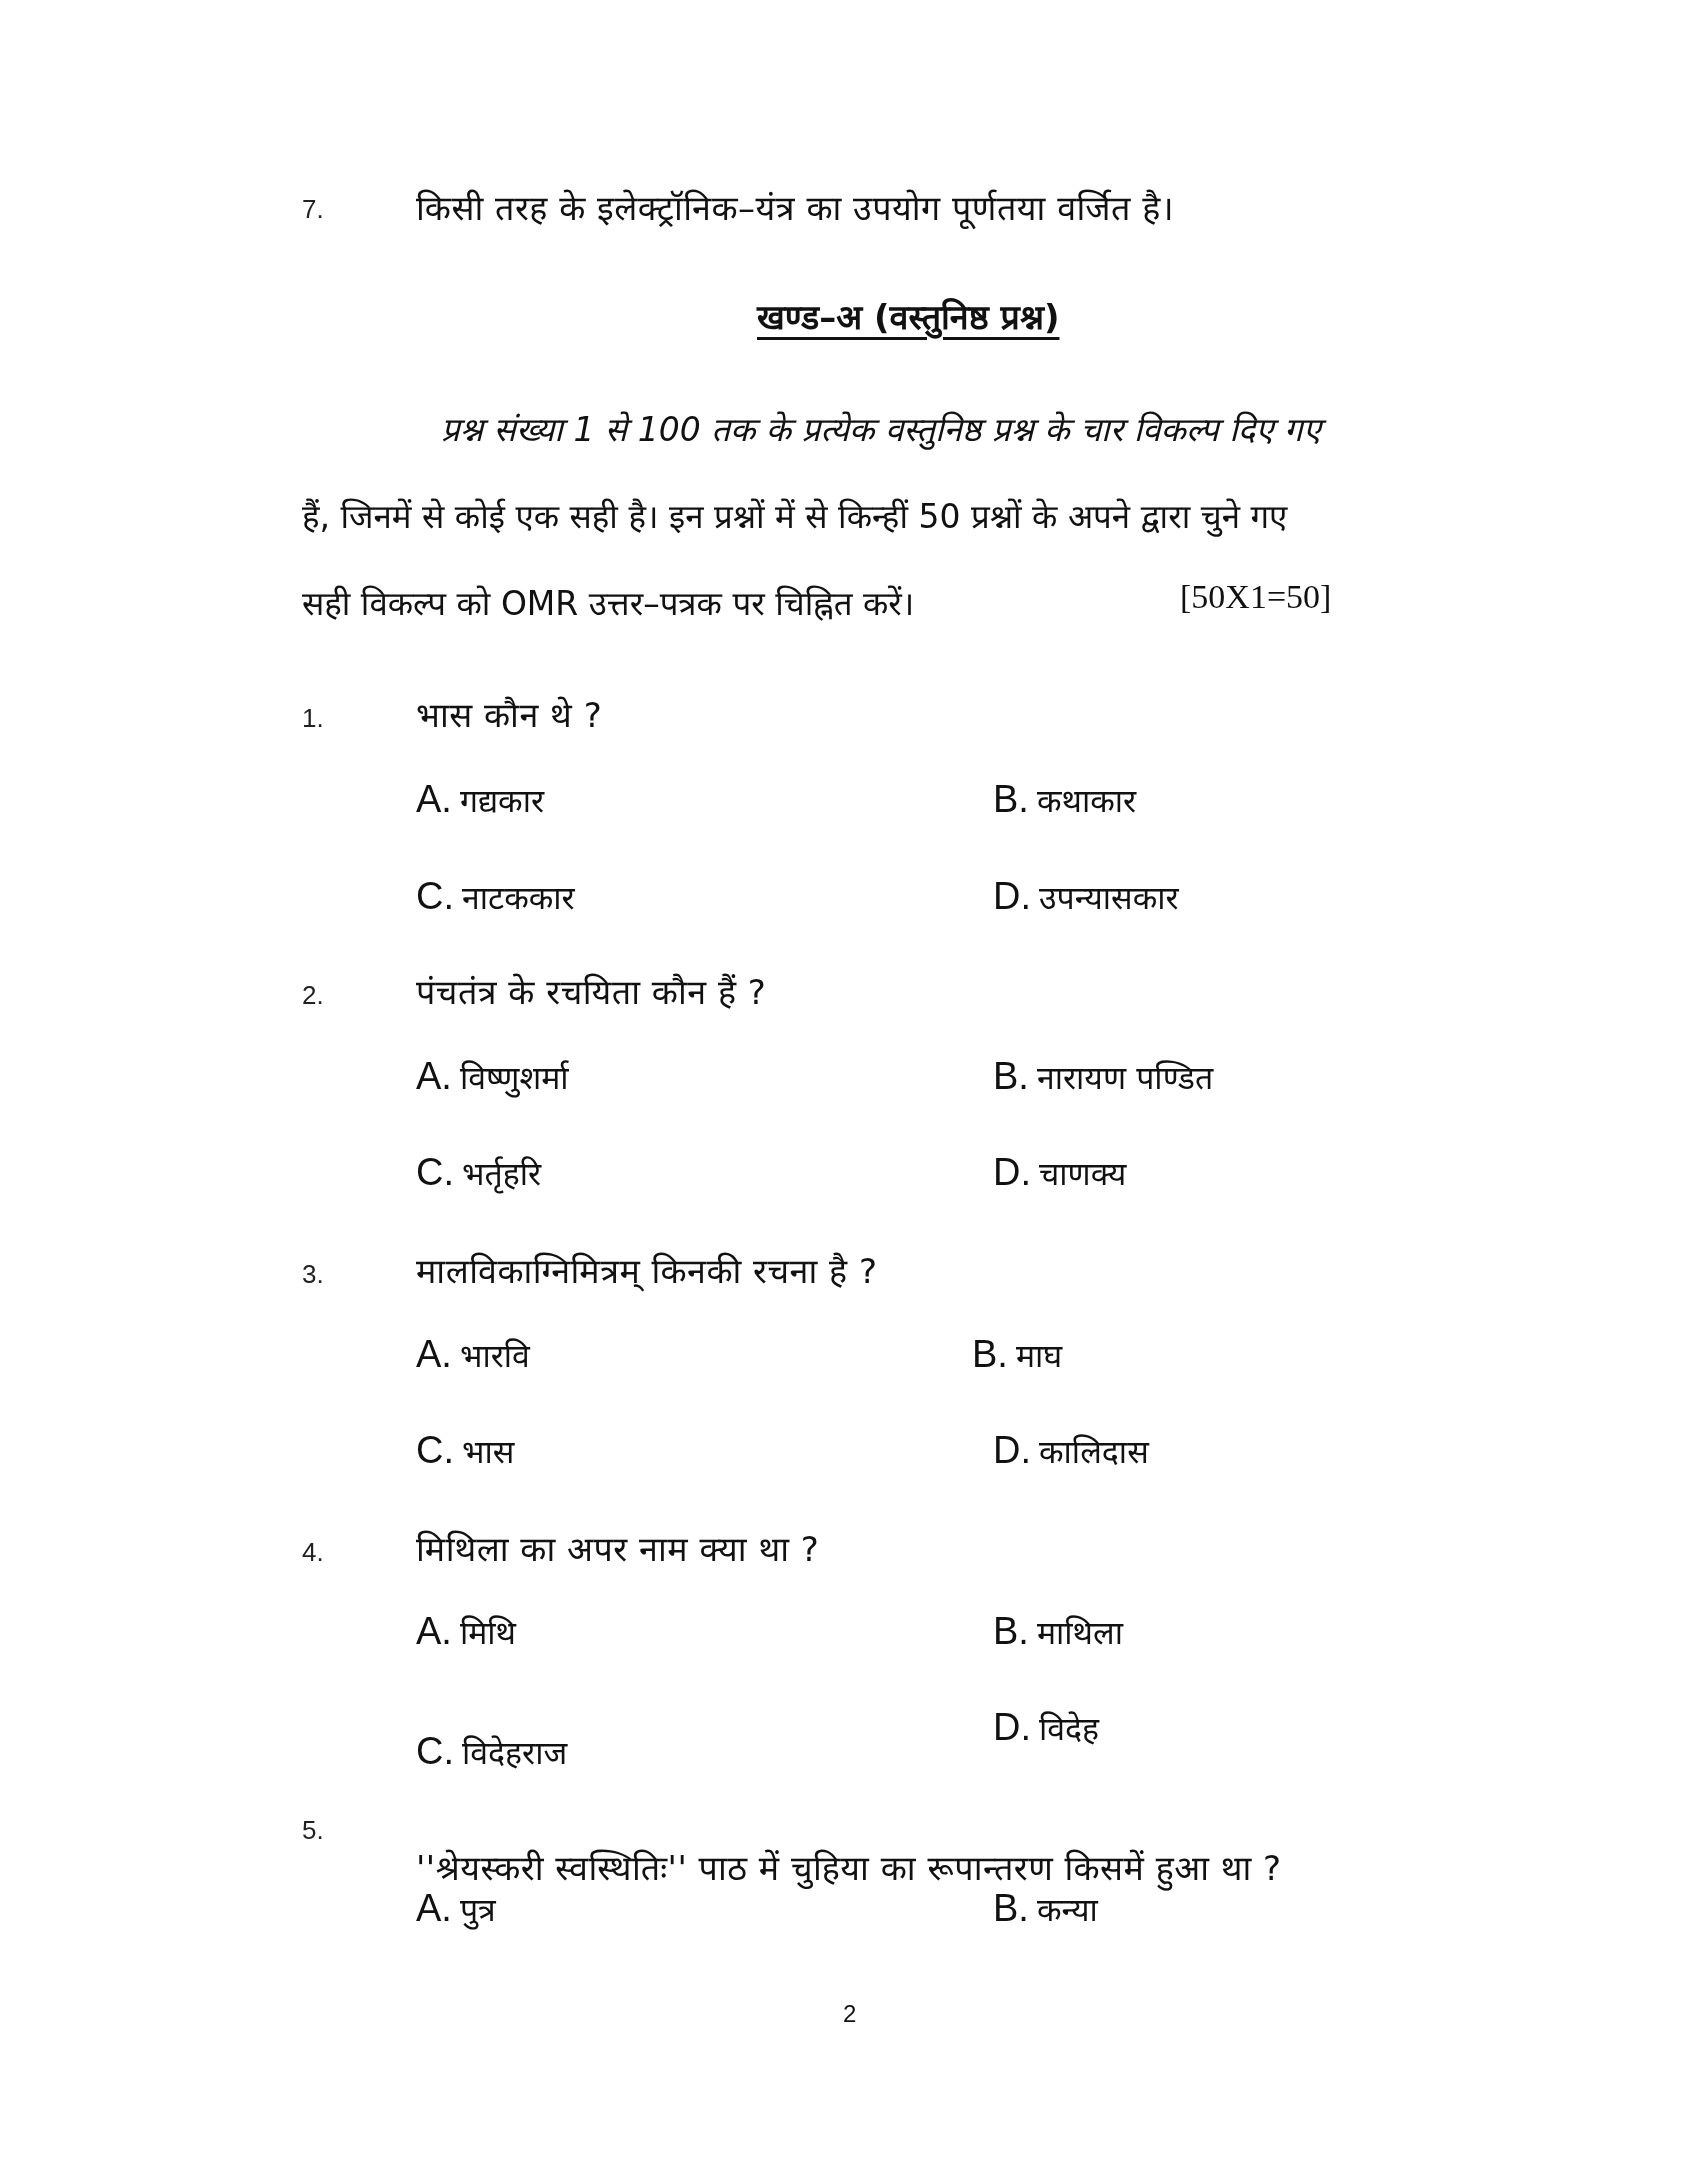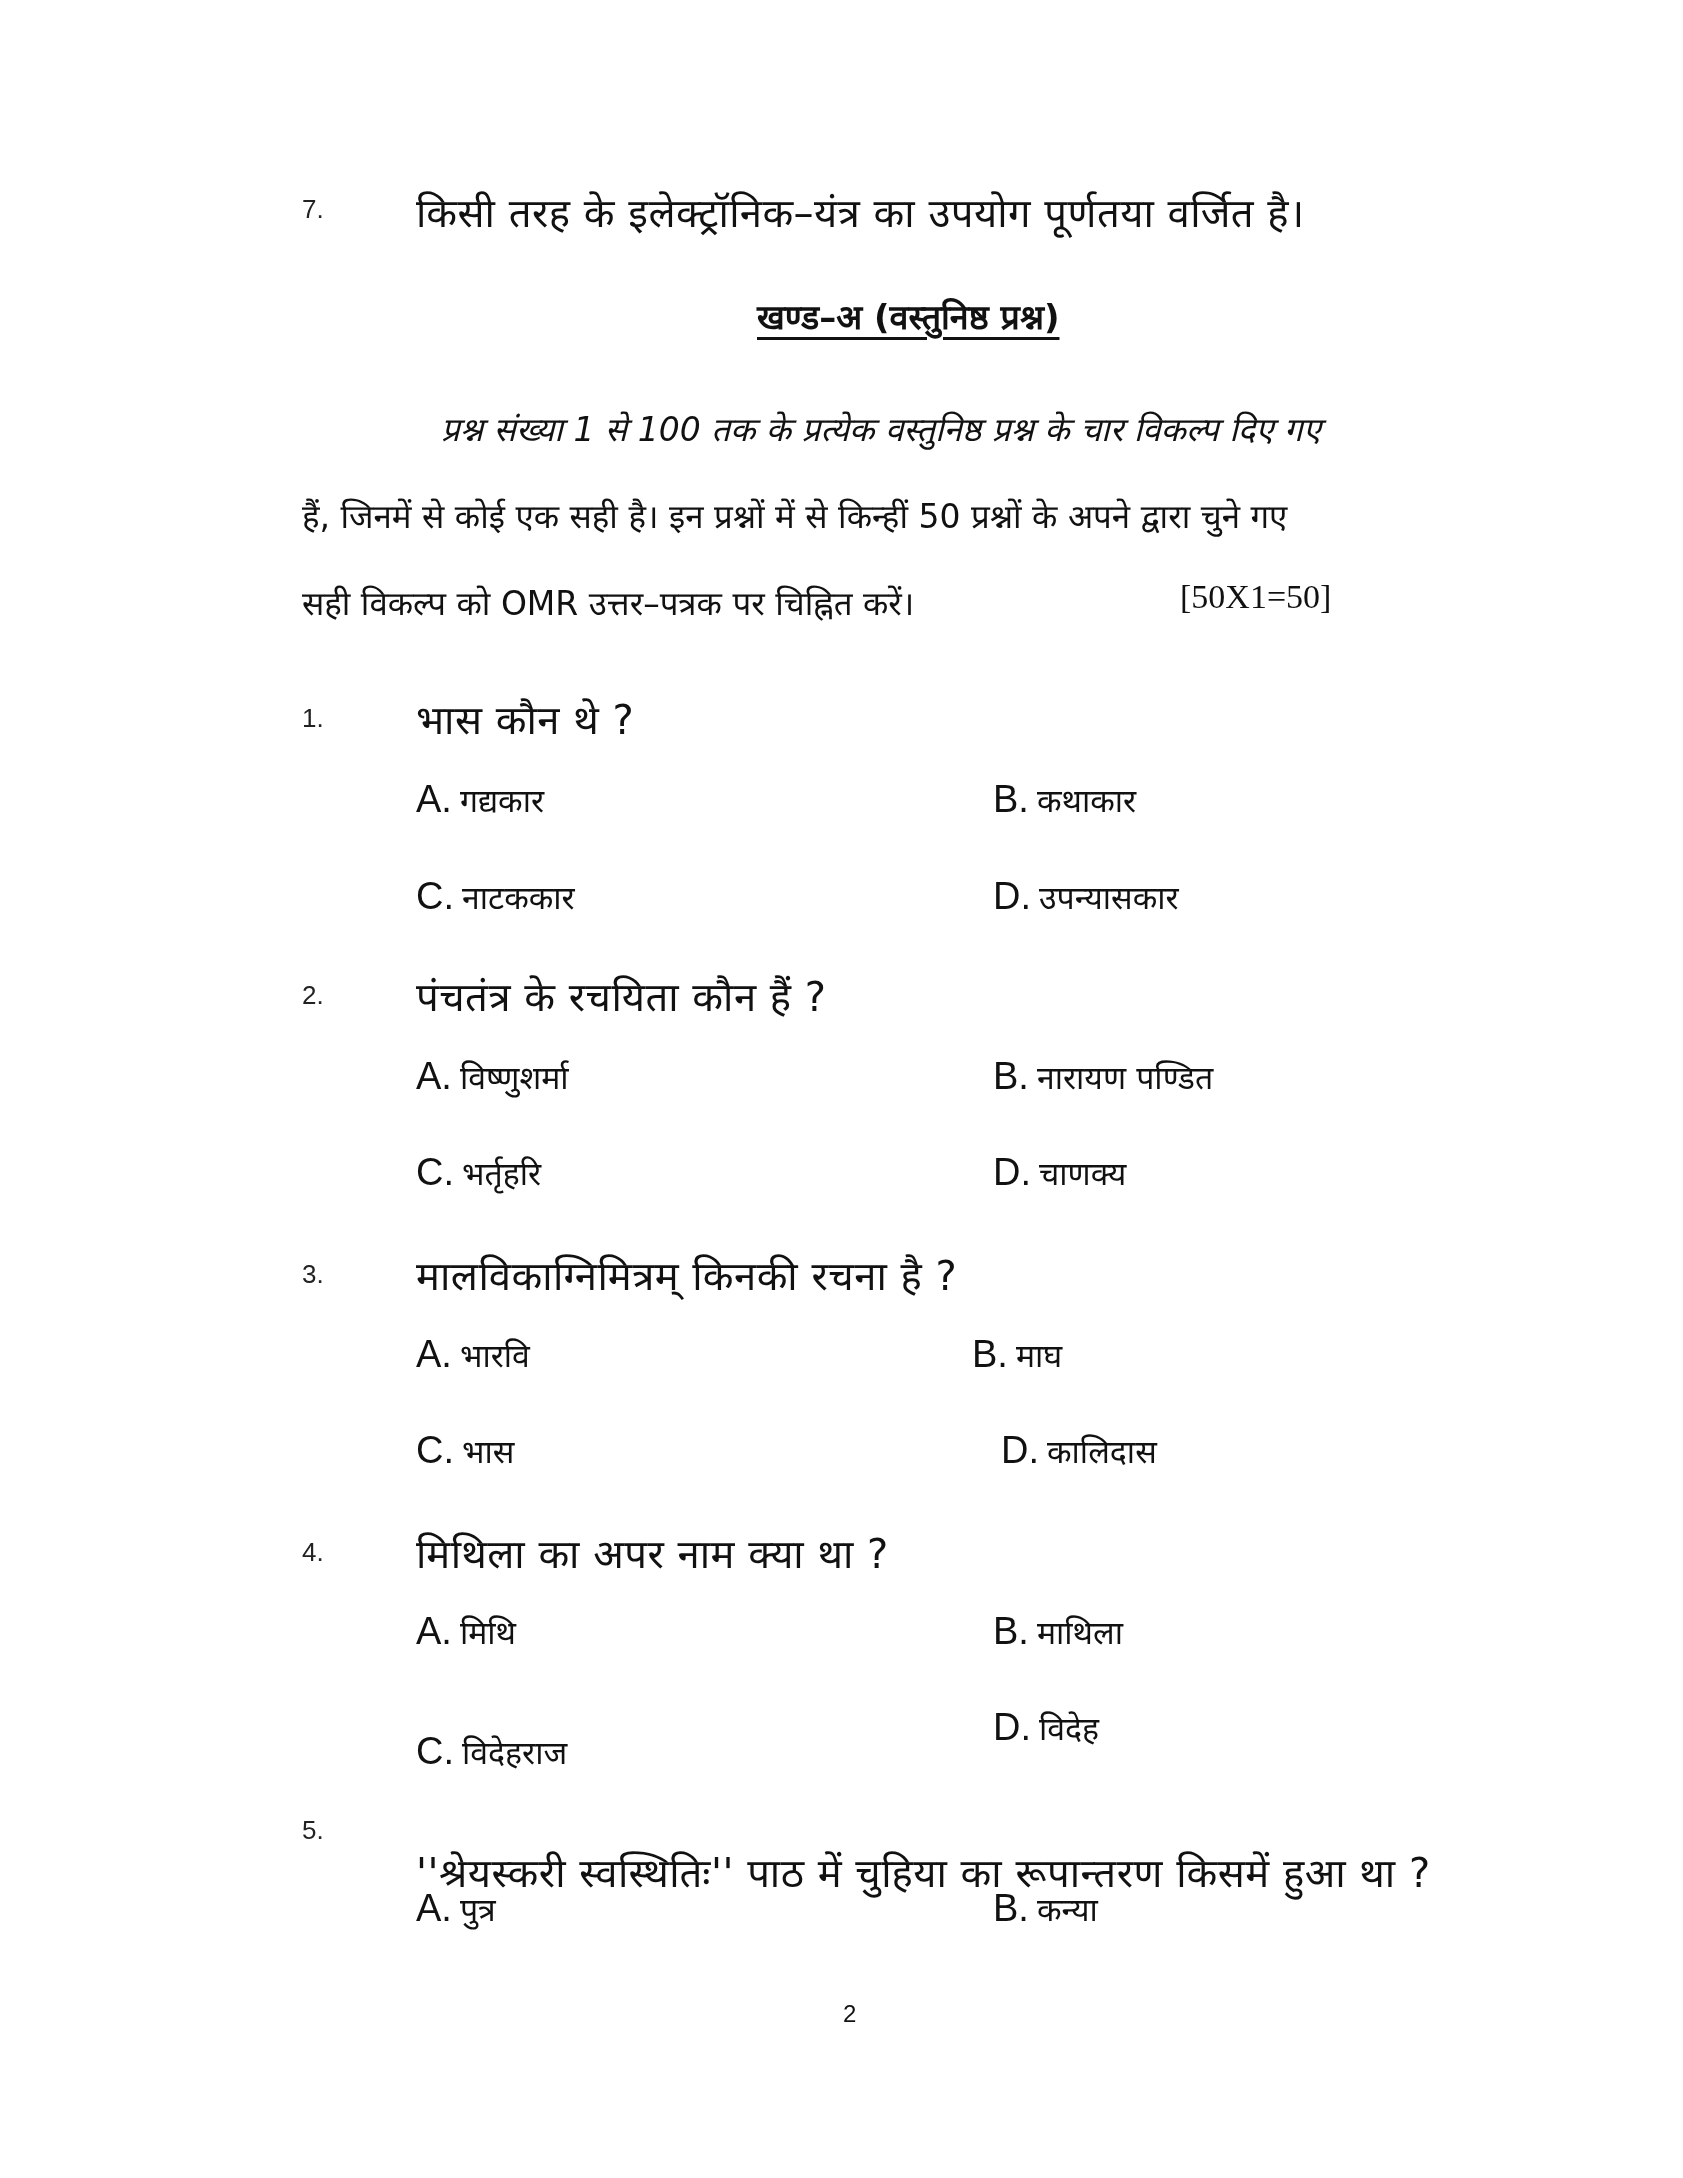--- a/index.html
+++ b/index.html
@@ -1,20 +1,20 @@
 <!DOCTYPE html>
 <html><head>
 <meta charset="utf-8">
 <style>
   html, body { margin: 0; padding: 0; background: #ffffff; }
   body { width: 1683px; height: 2178px; position: relative; overflow: hidden;
          font-family: "DejaVu Sans", "Liberation Sans", sans-serif; color: #111; }
   .abs { position: absolute; white-space: nowrap; }
   .num { font-family: "Liberation Sans", sans-serif; font-size: 26px; color: #222; }
-  .hi { font-size: 40px; letter-spacing: 0.5px; }
+  .hi { font-size: 34px; letter-spacing: 0.5px; }
   .heading { font-size: 34px; font-weight: bold; text-decoration: underline; text-underline-offset: 8px; }
   .para { font-size: 33px; }
   .marks { font-family: "Liberation Serif", serif; font-size: 34px; }
   .opt-letter { font-family: "Liberation Sans", sans-serif; font-size: 38px; color: #111; }
   .opt-text { font-size: 32px; margin-left: 8px; }
   .pageno { font-family: "Liberation Sans", sans-serif; font-size: 24px; }
 </style>
 </head>
 <body>
 
@@ -45,21 +45,21 @@
   <div class="abs" style="left:416px; top:1151px;"><span class="opt-letter">C.</span><span class="opt-text">भर्तृहरि</span></div>
   <div class="abs" style="left:993px; top:1151px;"><span class="opt-letter">D.</span><span class="opt-text">चाणक्य</span></div>
 </div>
 
 <div>
   <div class="abs num" style="left:302px; top:1259px;">3.</div>
   <div class="abs hi" style="left:416px; top:1247px;">मालविकाग्निमित्रम् किनकी रचना है ?</div>
   <div class="abs" style="left:416px; top:1333px;"><span class="opt-letter">A.</span><span class="opt-text">भारवि</span></div>
   <div class="abs" style="left:972px; top:1333px;"><span class="opt-letter">B.</span><span class="opt-text">माघ</span></div>
   <div class="abs" style="left:416px; top:1429px;"><span class="opt-letter">C.</span><span class="opt-text">भास</span></div>
-  <div class="abs" style="left:993px; top:1429px;margin-left:8px;"><span class="opt-letter">D.</span><span class="opt-text">कालिदास</span></div>
+  <div class="abs" style="left:993px; top:1429px;"><span class="opt-letter">D.</span><span class="opt-text">कालिदास</span></div>
 </div>
 
 <div>
   <div class="abs num" style="left:302px; top:1537px;">4.</div>
   <div class="abs hi" style="left:416px; top:1525px;">मिथिला का अपर नाम क्या था ?</div>
   <div class="abs" style="left:416px; top:1610px;"><span class="opt-letter">A.</span><span class="opt-text">मिथि</span></div>
   <div class="abs" style="left:993px; top:1610px;"><span class="opt-letter">B.</span><span class="opt-text">माथिला</span></div>
   <div class="abs" style="left:416px; top:1706px;margin-top:24px;"><span class="opt-letter">C.</span><span class="opt-text">विदेहराज</span></div>
   <div class="abs" style="left:993px; top:1706px;"><span class="opt-letter">D.</span><span class="opt-text">विदेह</span></div>
 </div>

